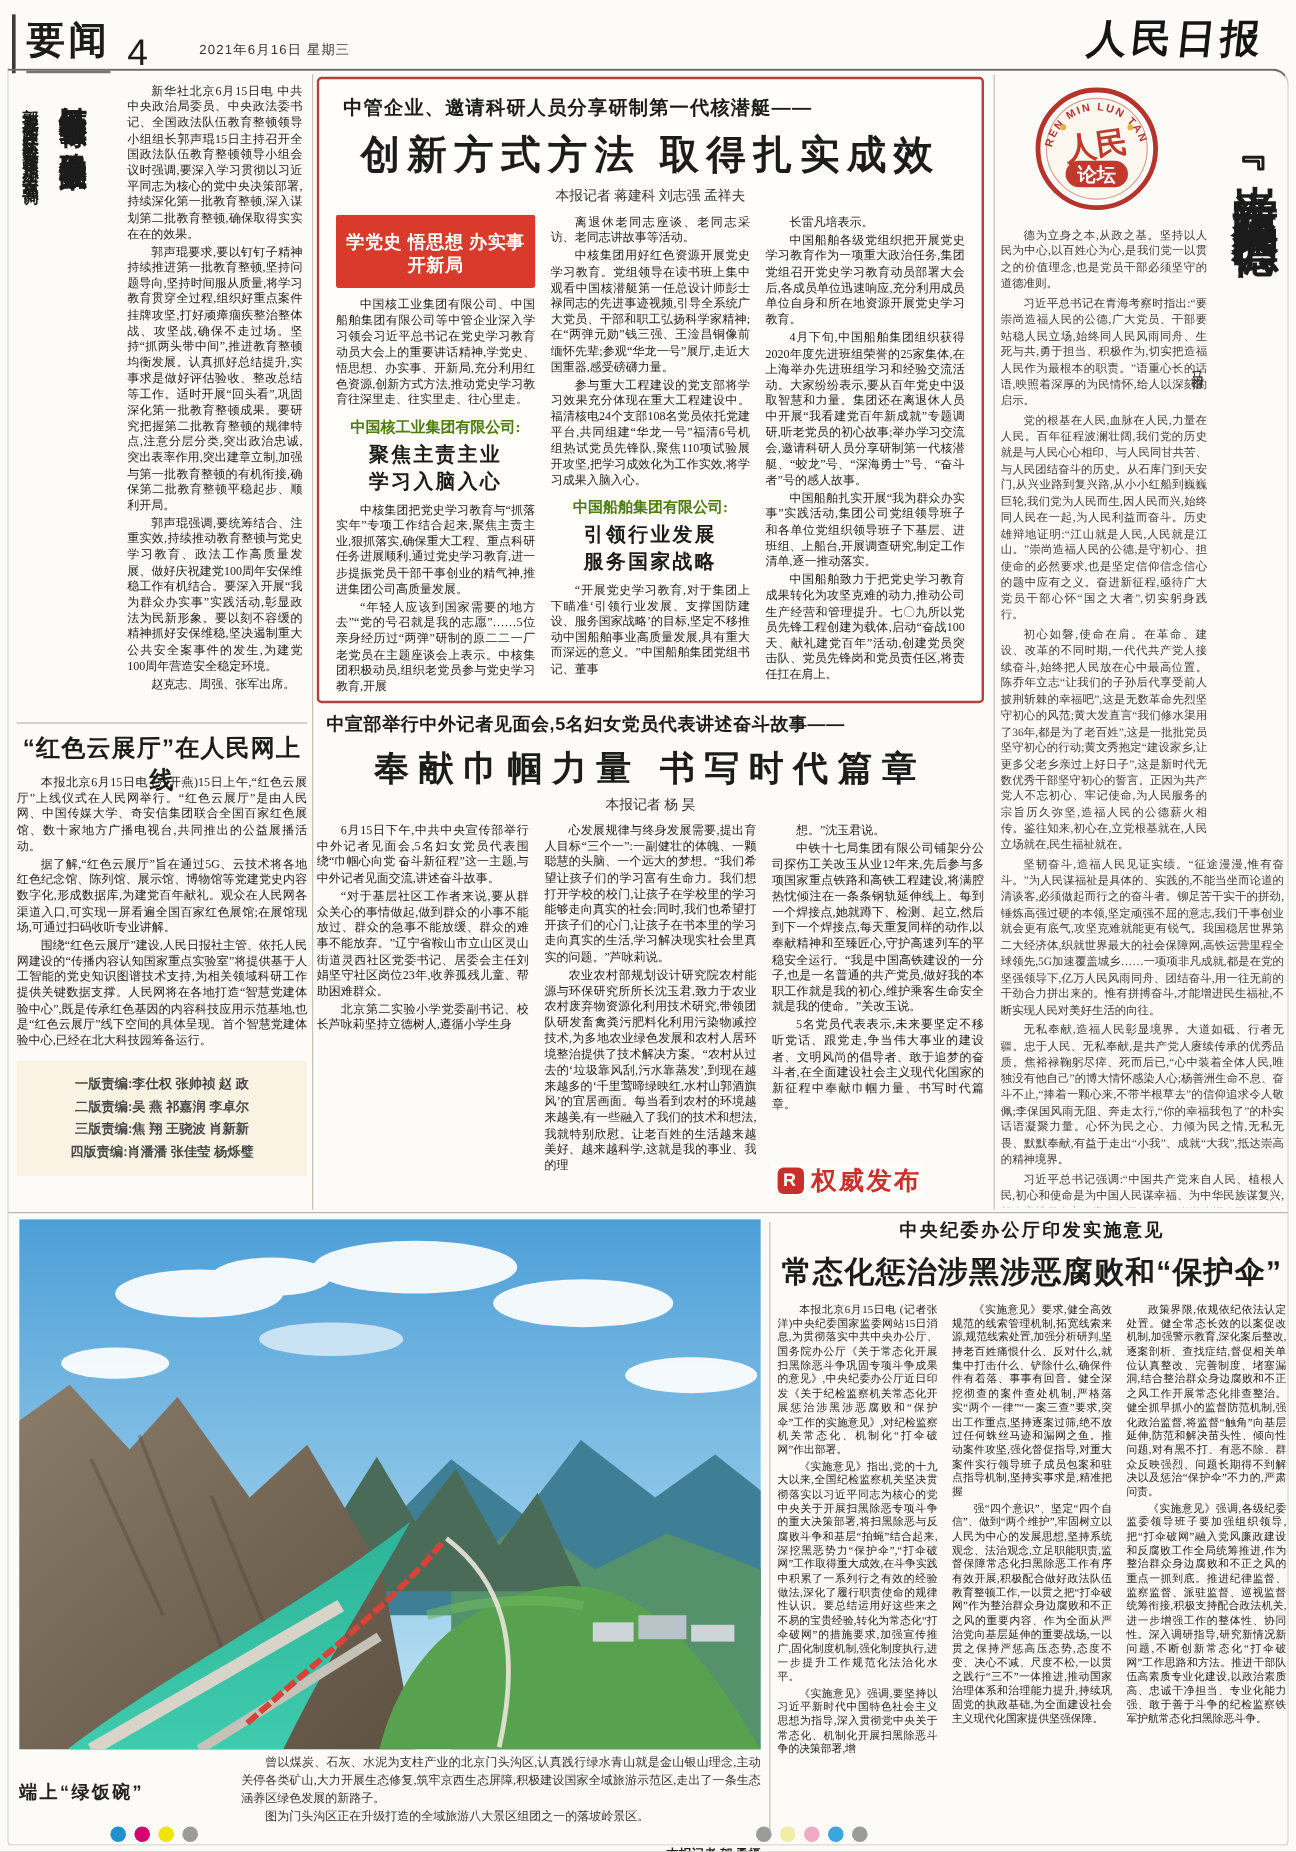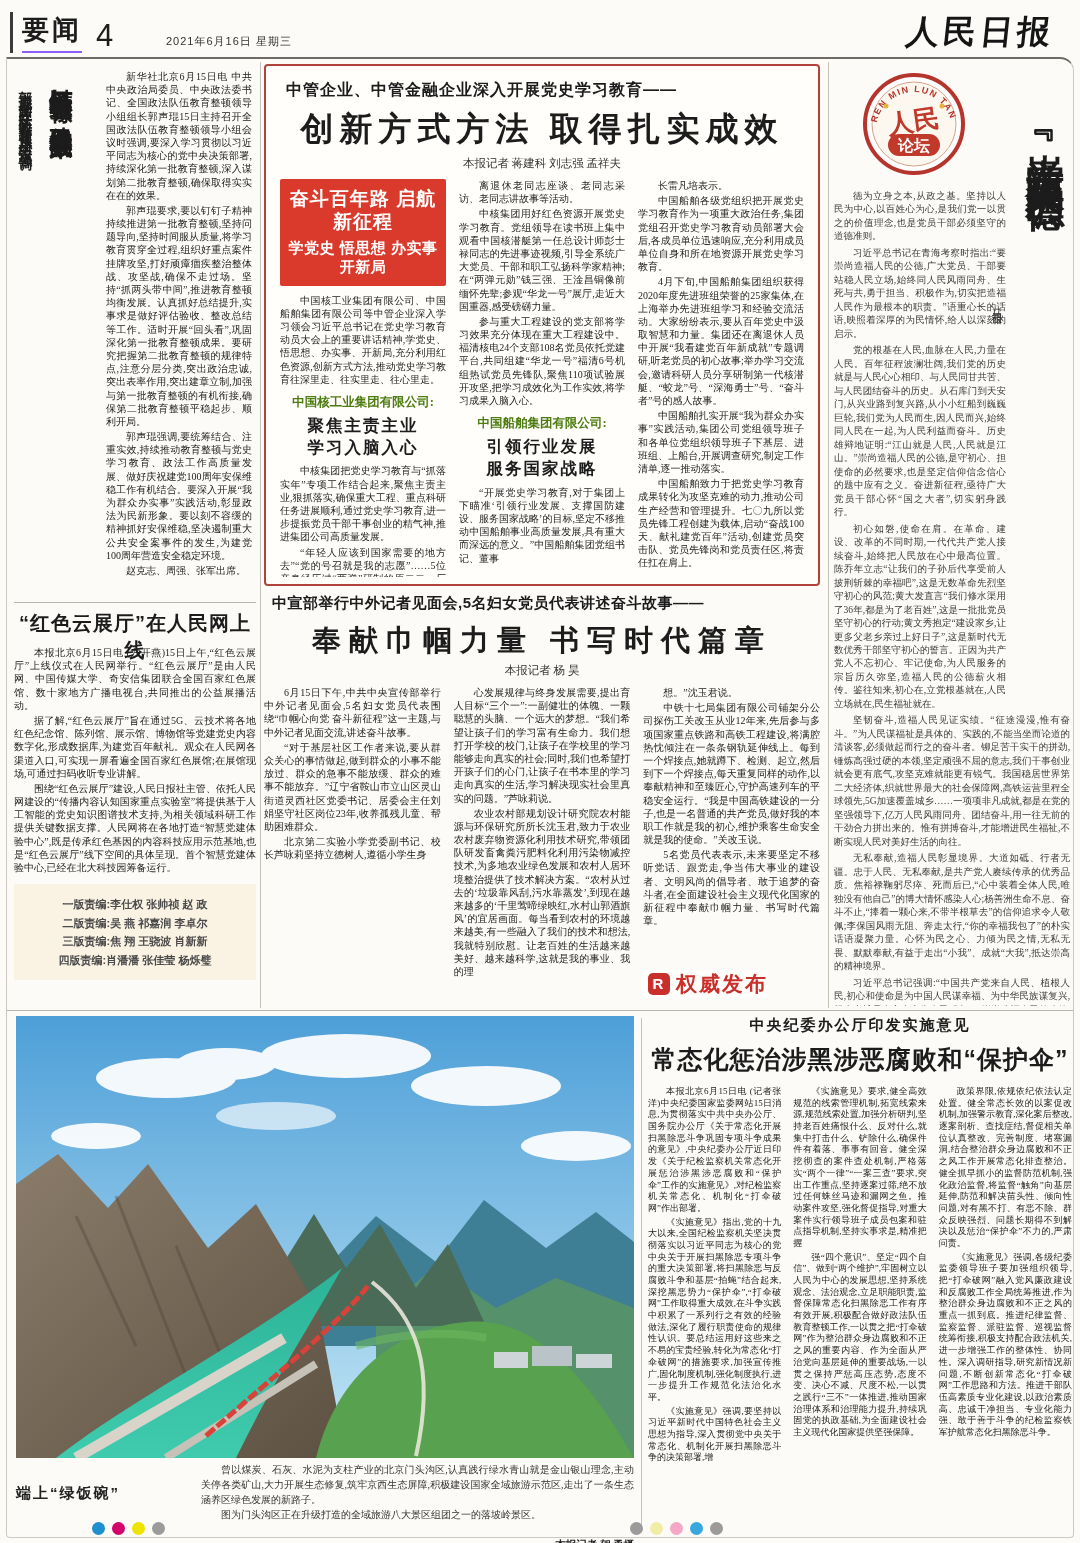--- a/index.html
+++ b/index.html
@@ -8,21 +8,21 @@
   .hei{font-family:"Liberation Sans","DejaVu Sans",sans-serif;}
   .abs{position:absolute;}
   .vtext{writing-mode:vertical-rl;text-orientation:upright;}
   .para{margin:0 0 2px 0;text-indent:2em;text-align:justify;line-height:1.32;}
   .hline{position:absolute;background:#b9b5ad;height:1px;}
   .vline{position:absolute;background:#c4c0b8;width:1px;}
 
   
   .hdr-left{position:absolute;top:12px;left:10px;display:flex;align-items:flex-end;
             border-left:3px solid #3a3a3a;padding-left:9px;}
-  .hdr-section{font-size:27px;font-weight:bold;letter-spacing:3px;border-bottom:2px solid #8b5cf6;padding-bottom:3px;}
+  .hdr-section{font-size:32px;font-weight:bold;letter-spacing:3px;border-bottom:2px solid #737373;padding-bottom:3px;}
   .hdr-num{font-size:31px;margin-left:14px;line-height:1;padding-bottom:2px;}
   .hdr-date{position:absolute;top:34px;left:166px;font-size:11px;color:#333;letter-spacing:1px;}
   .masthead{position:absolute;top:10px;right:26px;font-size:33px;font-weight:bold;color:#151515;
             letter-spacing:4px;transform:skewX(-6deg);}
   .frame{position:absolute;top:57px;left:6px;right:6px;bottom:5px;border:1px solid #ccc9c2;
          border-top:2px solid #6e6b66;border-radius:0 14px 4px 4px;pointer-events:none;}
 
   
   .guo-kicker{left:16px;top:80px;height:480px;font-size:13.5px;font-weight:bold;letter-spacing:3px;}
   .guo-head{left:48px;top:70px;height:525px;font-size:23px;font-weight:900;letter-spacing:1px;line-height:1.15;}
@@ -124,27 +124,26 @@
       <p class="para">围绕“红色云展厅”建设,人民日报社主管、依托人民网建设的“传播内容认知国家重点实验室”将提供基于人工智能的党史知识图谱技术支持,为相关领域科研工作提供关键数据支撑。人民网将在各地打造“智慧党建体验中心”,既是传承红色基因的内容科技应用示范基地,也是“红色云展厅”线下空间的具体呈现。首个智慧党建体验中心,已经在北大科技园筹备运行。</p>
     </div>
   <div class="abs credits hei">
       <p class="para">一版责编:李仕权  张帅祯  赵  政</p>
       <p class="para">二版责编:吴  燕  祁嘉润  李卓尔</p>
       <p class="para">三版责编:焦  翔  王骁波  肖新新</p>
       <p class="para">四版责编:肖潘潘  张佳莹  杨烁璧</p>
     </div>
 
   <div class="abs cbox">
-    <div class="cbox-kicker hei">中管企业、中管金融企业深入开展党史学习教育——</div>
+    <div class="cbox-kicker hei">中管企业、邀请科研人员分享研制第一代核潜艇——</div>
     <div class="cbox-head hei">创新方式方法  取得扎实成效</div>
     <div class="byline">本报记者  蒋建科  刘志强  孟祥夫</div>
     <div class="cbox-cols">
       <div class="cbox-col">
         <div class="banner hei">
-          <div class="banner-l1">奋斗百年路  启航新征程</div>
           <div class="banner-l2">学党史  悟思想  办实事  开新局</div>
         </div>
         <div>
             <p class="para">中国核工业集团有限公司、中国船舶集团有限公司等中管企业深入学习领会习近平总书记在党史学习教育动员大会上的重要讲话精神,学党史、悟思想、办实事、开新局,充分利用红色资源,创新方式方法,推动党史学习教育往深里走、往实里走、往心里走。</p>
           </div>
         <div class="subhead">
           <span class="co">中国核工业集团有限公司:</span>
           <span class="big hei">聚焦主责主业</span>
           <span class="big hei">学习入脑入心</span>
         </div>

